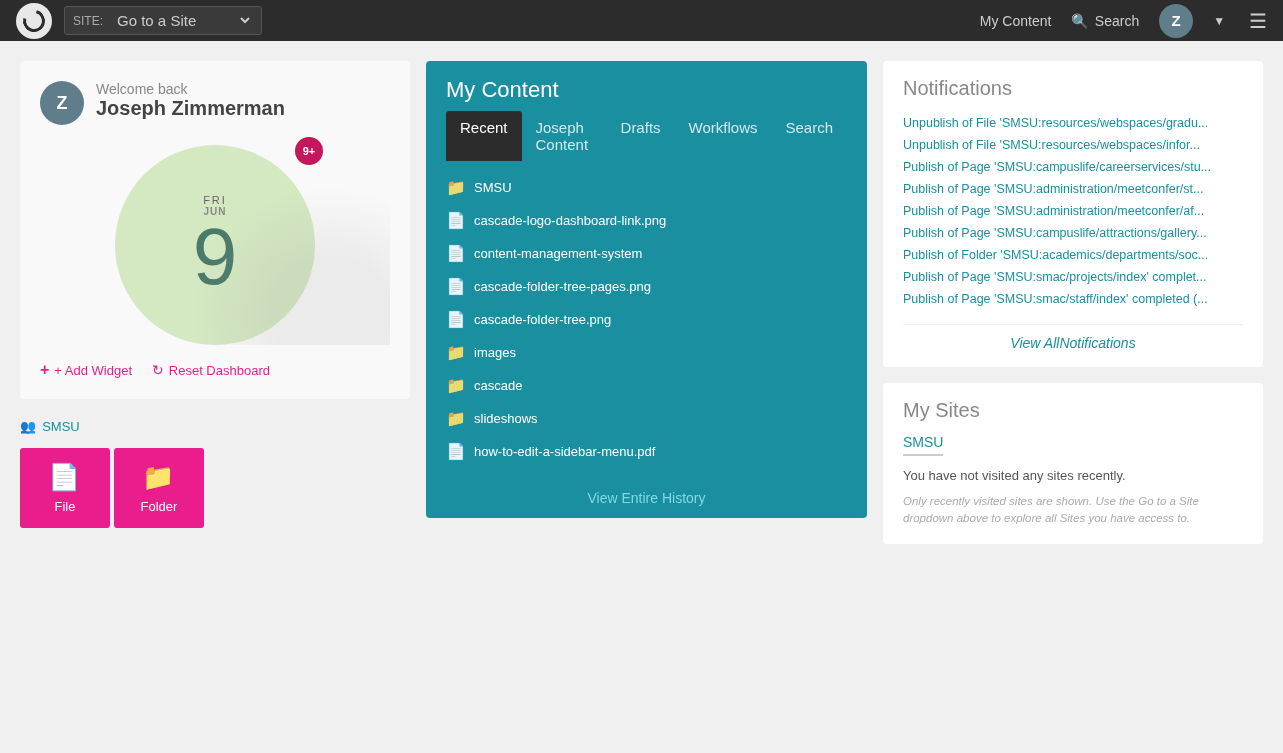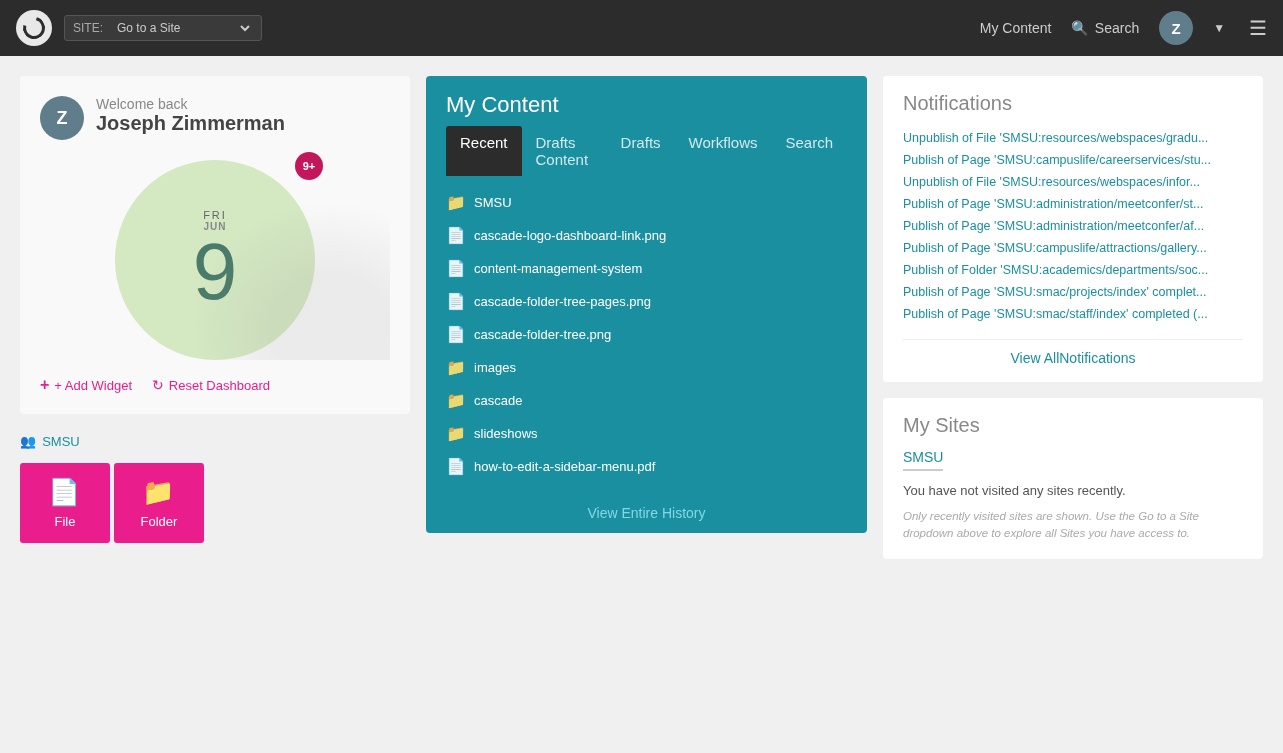--- a/index.html
+++ b/index.html
@@ -1,21 +1,21 @@
 <!DOCTYPE html>
 <html><head>
   <meta charset="utf-8">
   <style>
     * { box-sizing: border-box; margin: 0; padding: 0; }
     body { font-family: Arial, sans-serif; background: #f0f0f0; font-size: 14px; }
 
     
     .topnav {
       background: #2c2c2c;
-      height: 56px;
+      height: 41px;
       display: flex;
       align-items: center;
       padding: 14px 16px;
       color: #fff;
       position: relative;
     }
     .topnav-logo {
       width: 36px; height: 36px;
       background: #e8e8e8;
       border-radius: 50%;
@@ -35,21 +35,21 @@
       background: #3a3a3a;
       border: 1px solid #555;
       border-radius: 3px;
       padding: 4px 8px;
       color: #ccc;
       font-size: 13px;
       gap: 6px;
     }
     .site-selector span { color: #aaa; font-size: 12px; margin-right: 4px; }
     .site-selector select {
-      background: transparent; border: none; color: #ccc; font-size: 12px;
+      background: transparent; border: none; color: #ccc; font-size: 15px;
       outline: none; cursor: pointer; width: 140px;
     }
     .site-selector select option { background: #3a3a3a; }
 
     .topnav-right {
       margin-left: auto;
       display: flex; align-items: center; gap: 20px;
     }
     .topnav-mycontent {
       color: #ccc; font-size: 14px; cursor: pointer;
@@ -226,21 +226,21 @@
       white-space: nowrap; overflow: hidden; text-overflow: ellipsis;
       border-bottom: none;
     }
 
     .view-all-notif {
       display: flex; justify-content: center;
       margin-top: 14px; padding-top: 10px;
       border-top: 1px solid #eee;
       font-size: 14px; color: #888; cursor: pointer;
     }
-    .view-all-notif span { color: #1a8fa0; }
+    .view-all-notif span { color: #1a8fa0; font-style: italic; }
 
     .mysites-name { color: #1a8fa0; font-size: 14px; margin-bottom: 4px; cursor: pointer; }
     .mysites-divider { height: 2px; background: #ccc; margin-bottom: 12px; width: 40px; }
     .mysites-empty { color: #555; font-size: 13px; margin-bottom: 10px; }
     .mysites-note { color: #aaa; font-size: 11.5px; font-style: italic; line-height: 1.5; }
   </style>
 </head>
 <body>
 
 <nav class="topnav">
@@ -318,21 +318,21 @@
         </button>
       </div>
     </div>
   </div>
 
   <div class="middle-col">
     <div class="mycontent-card">
       <div class="mycontent-header">My Content</div>
       <div class="mycontent-tabs">
         <div class="mycontent-tab active">Recent</div>
-        <div class="mycontent-tab">Drafts Content</div>
+        <div class="mycontent-tab">Joseph Content</div>
         <div class="mycontent-tab">Drafts</div>
         <div class="mycontent-tab">Workflows</div>
         <div class="mycontent-tab">Search</div>
       </div>
       <div class="mycontent-list">
         <div class="mycontent-item">
           <span class="item-icon">📁</span>
           <span>SMSU</span>
         </div>
         <div class="mycontent-item">
@@ -371,22 +371,22 @@
       <a class="view-history-link">View Entire History</a>
     </div>
   </div>
 
   <div class="right-col">
 
     <div class="notifications-card">
       <div class="section-title">Notifications</div>
       <div>
         <div class="notif-item">Unpublish of File 'SMSU:resources/webspaces/gradu...</div>
+        <div class="notif-item">Unpublish of File 'SMSU:resources/webspaces/infor...</div>
         <div class="notif-item">Publish of Page 'SMSU:campuslife/careerservices/stu...</div>
-        <div class="notif-item">Unpublish of File 'SMSU:resources/webspaces/infor...</div>
         <div class="notif-item">Publish of Page 'SMSU:administration/meetconfer/st...</div>
         <div class="notif-item">Publish of Page 'SMSU:administration/meetconfer/af...</div>
         <div class="notif-item">Publish of Page 'SMSU:campuslife/attractions/gallery...</div>
         <div class="notif-item">Publish of Folder 'SMSU:academics/departments/soc...</div>
         <div class="notif-item">Publish of Page 'SMSU:smac/projects/index' complet...</div>
         <div class="notif-item">Publish of Page 'SMSU:smac/staff/index' completed (...</div>
       </div>
       <div class="view-all-notif">
         <span>View All </span>
         <span>Notifications</span>

